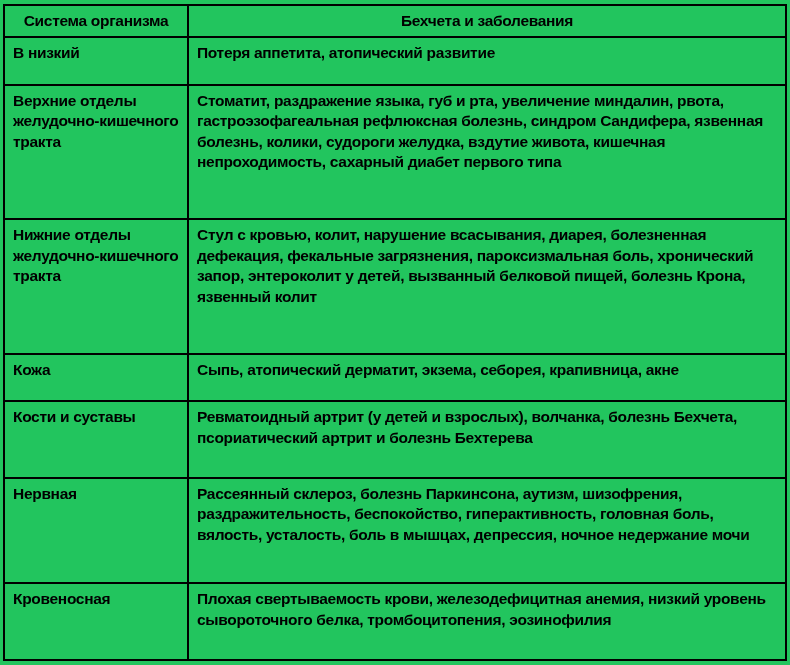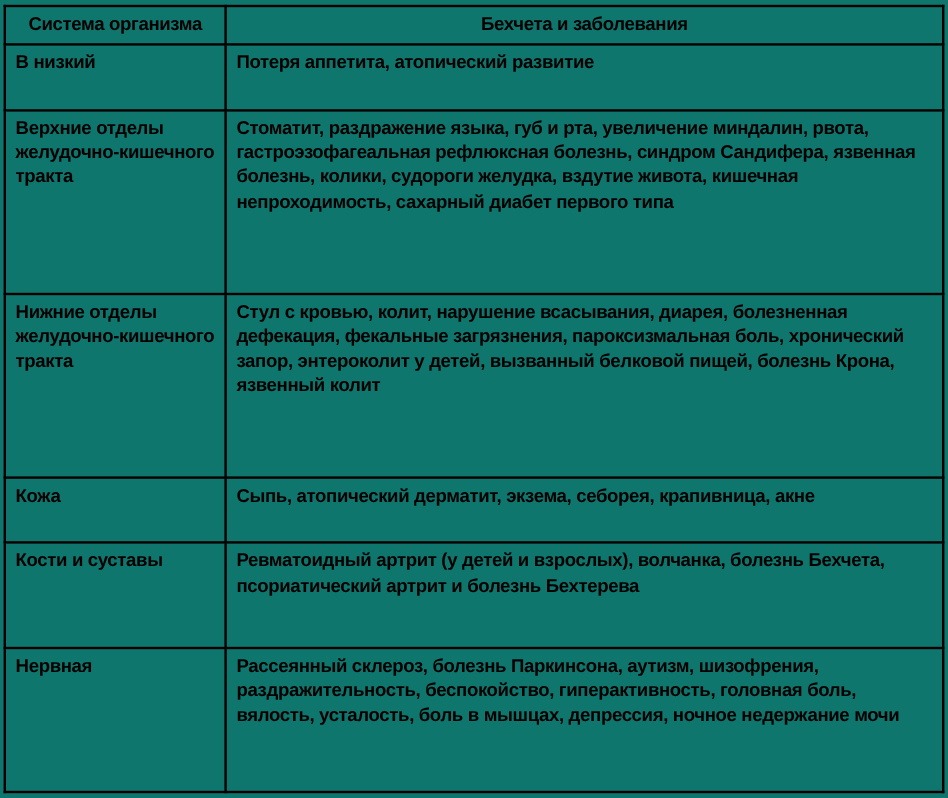--- a/index.html
+++ b/index.html
@@ -5,21 +5,21 @@
   html, body {
     margin: 0;
     padding: 0;
     background: #ffffff;
   }
   .page {
     width: 790px;
     height: 665px;
     box-sizing: border-box;
     padding: 4px 3px;
-    background: #0f766e;
+    background: #22c55e;
   }
   table.symptoms {
     border-collapse: collapse;
     width: 100%;
     height: 100%;
     table-layout: fixed;
     font-family: "Liberation Sans", "DejaVu Sans", sans-serif;
     font-weight: bold;
     color: #000000;
     letter-spacing: -0.3px;
@@ -76,15 +76,19 @@
         <td class="symptoms-cell">Сыпь, атопический дерматит, экзема, себорея, крапивница, акне</td>
       </tr>
       <tr>
         <td class="system-cell">Кости и суставы</td>
         <td class="symptoms-cell">Ревматоидный артрит (у детей и взрослых), волчанка, болезнь Бехчета, псориатический артрит и болезнь Бехтерева</td>
       </tr>
       <tr>
         <td class="system-cell">Нервная</td>
         <td class="symptoms-cell">Рассеянный склероз, болезнь Паркинсона, аутизм, шизофрения, раздражительность, беспокойство, гиперактивность, головная боль, вялость, усталость, боль в мышцах, депрессия, ночное недержание мочи</td>
       </tr>
+      <tr>
+        <td class="system-cell">Кровеносная</td>
+        <td class="symptoms-cell">Плохая свертываемость крови, железодефицитная анемия, низкий уровень сывороточного белка, тромбоцитопения, эозинофилия</td>
+      </tr>
     </tbody>
   </table>
 </div>
 
 </body></html>

